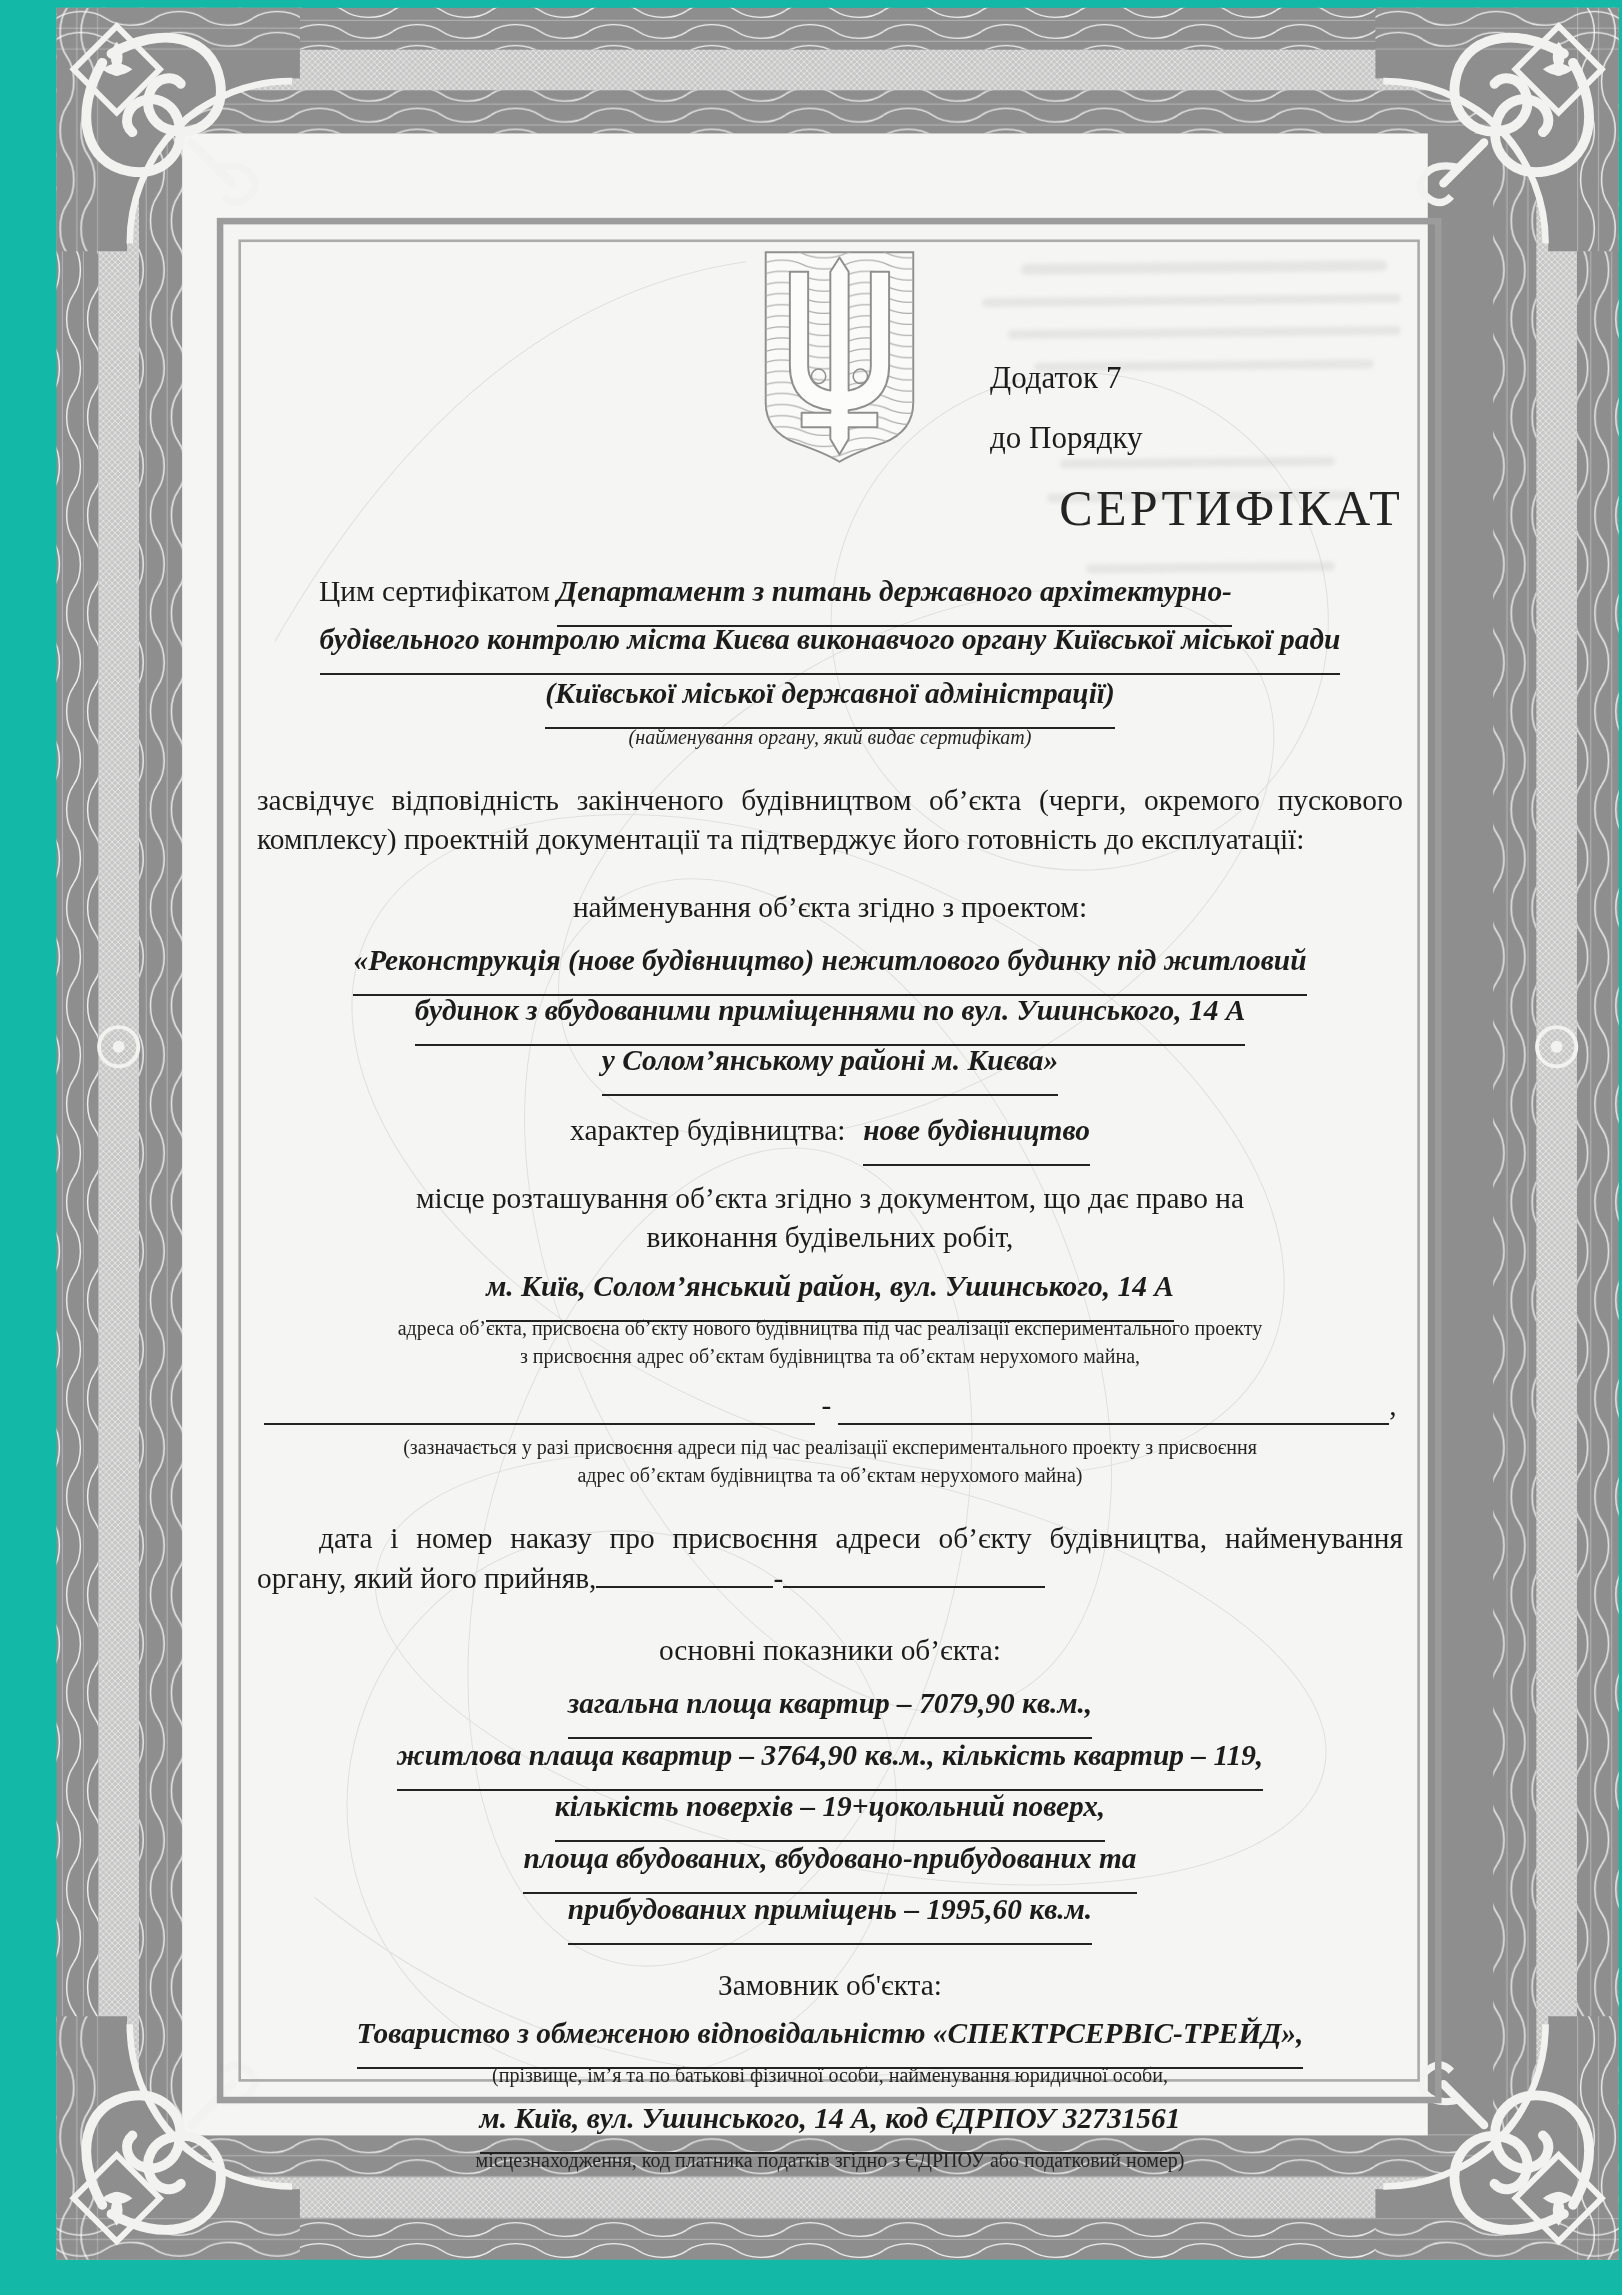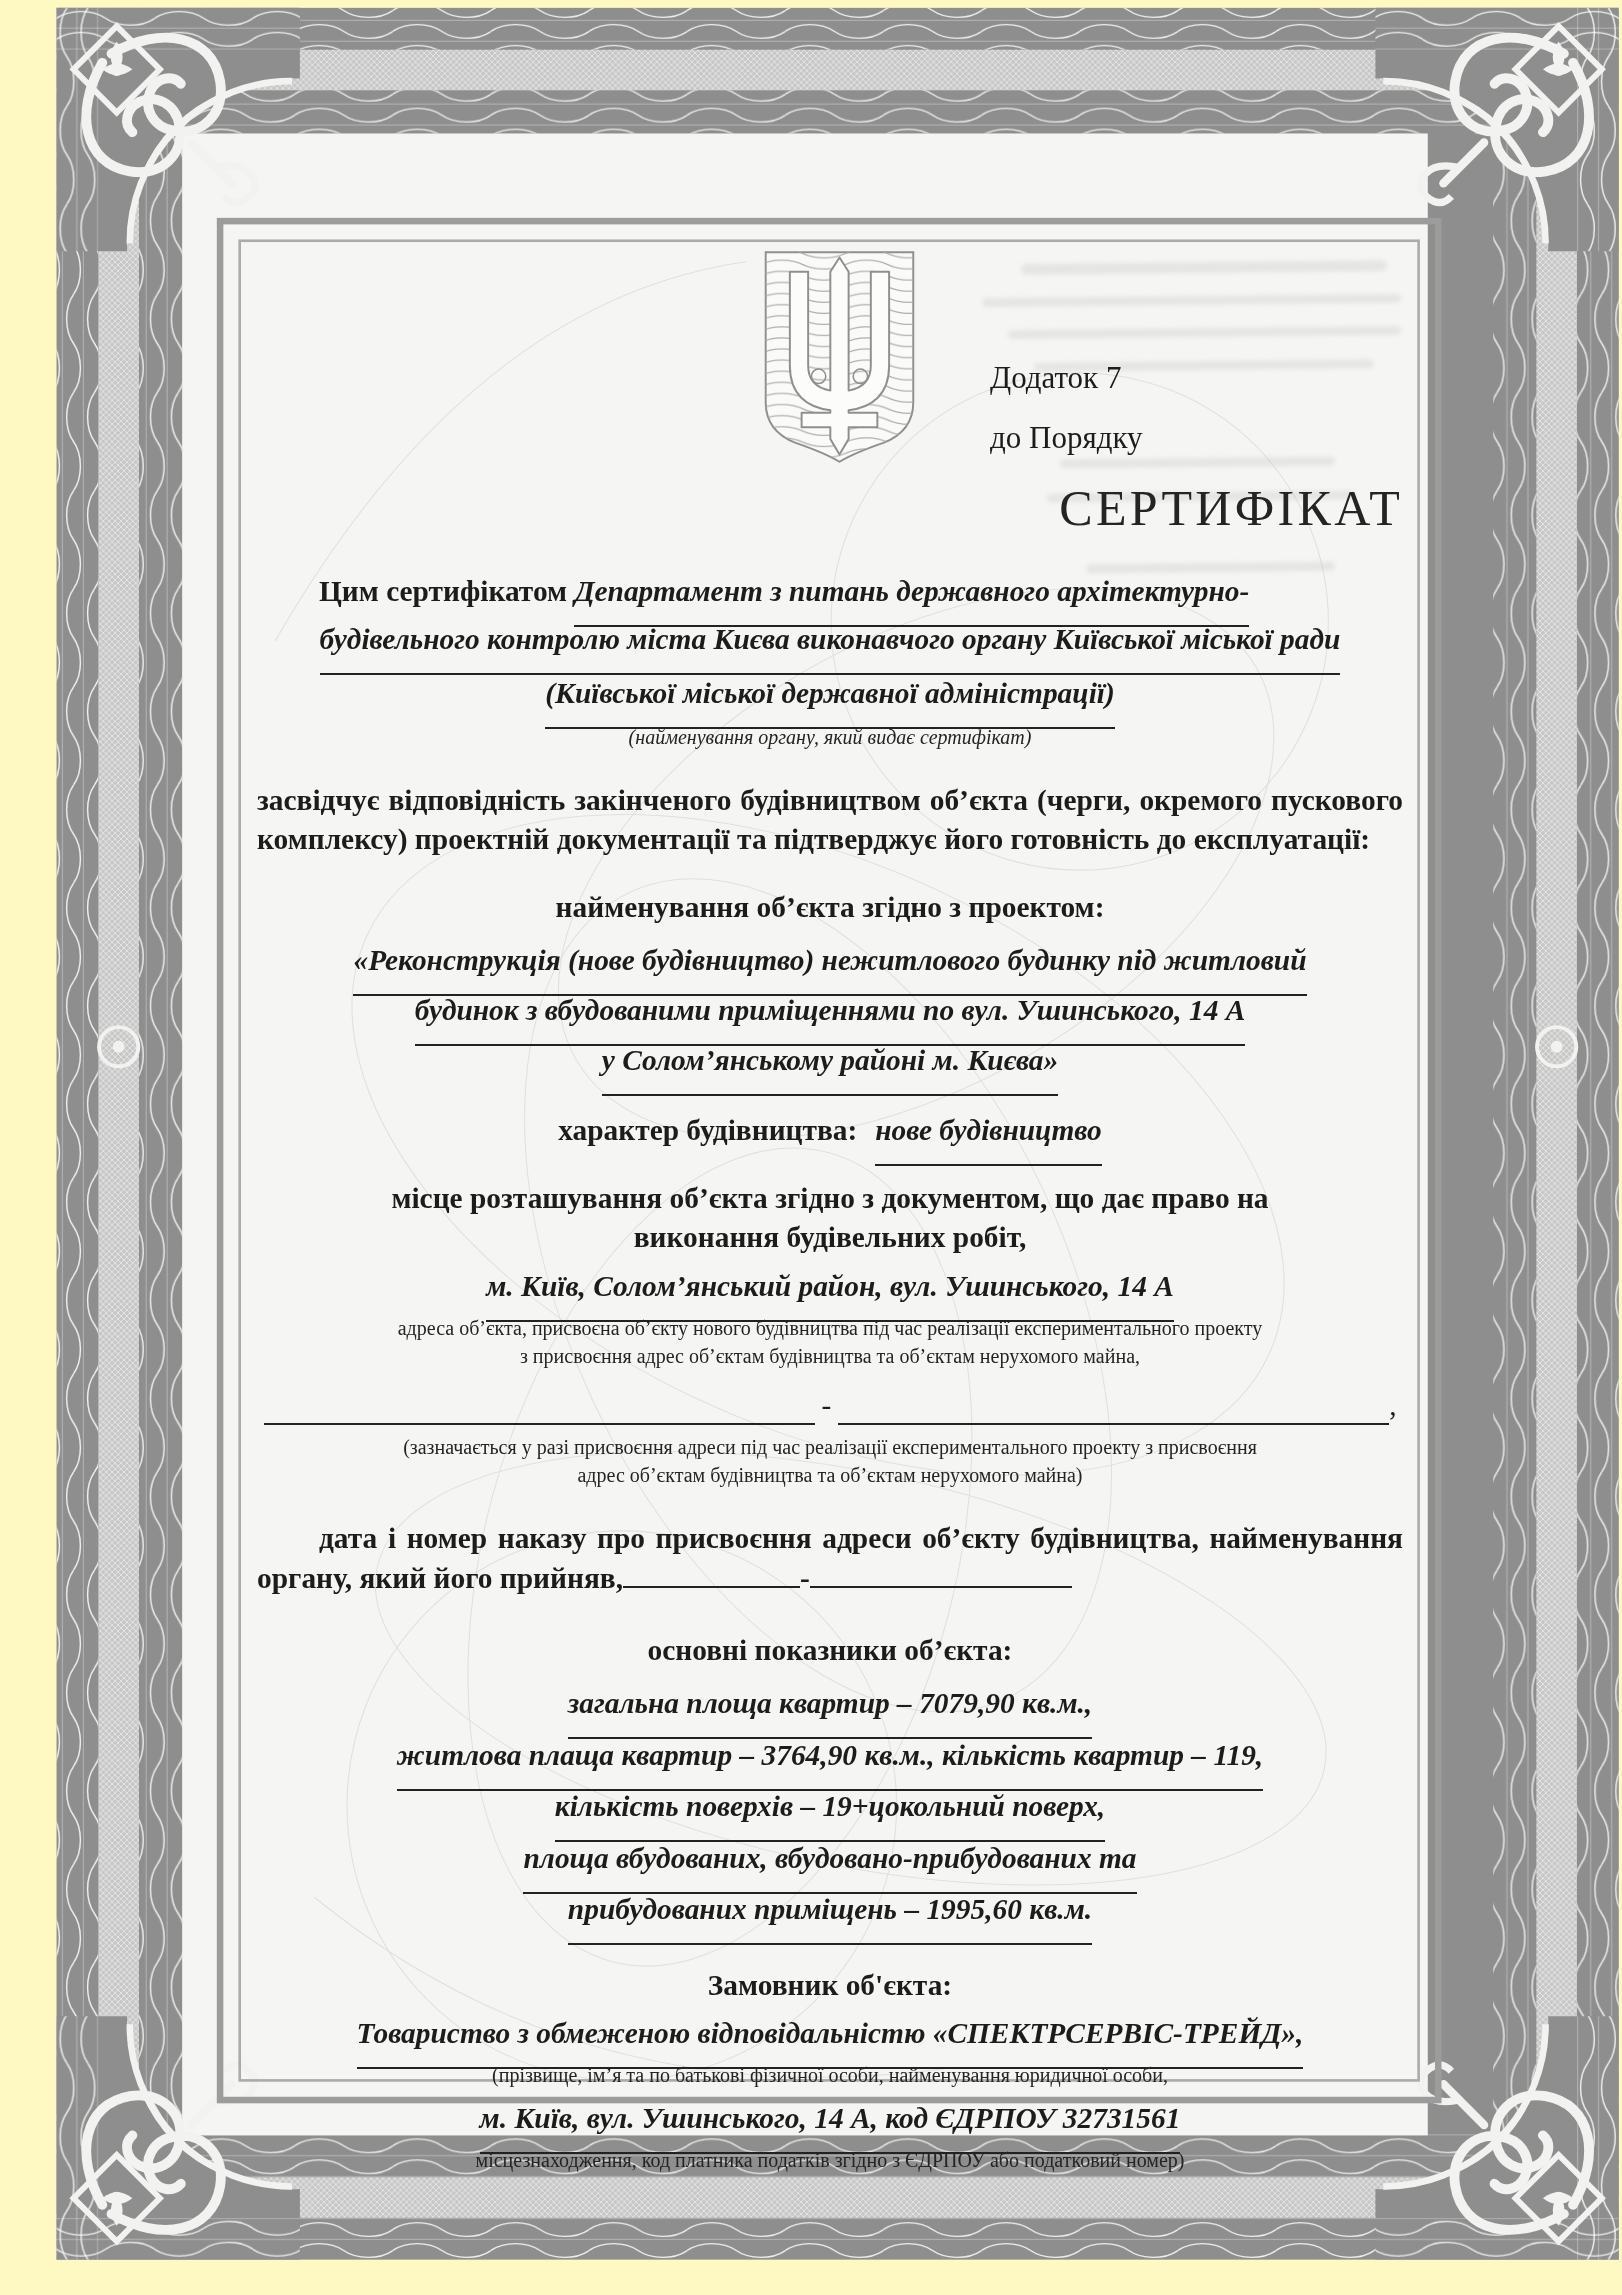--- a/index.html
+++ b/index.html
@@ -1,20 +1,20 @@
 <!DOCTYPE html>
 <html style="font-size:10.5px"><head>
 <meta charset="utf-8">
 <style>
   html, body { margin: 0; padding: 0; background: #dcdcda; }
   .page {
     position: relative;
     width: 1623px;
     height: 2295px;
-    background: #fef9c3;
+    background: #14b8a6;
     overflow: hidden;
     font-family: "Liberation Serif", "DejaVu Serif", serif;
     color: #1c1c1c;
   }
   .border-art { position: absolute; left: 0; top: 0; width: 1623px; height: 2295px; }
 
   
   .ghost { position: absolute; background: #aeaeae; opacity: .22; border-radius: 5.9px; filter: blur(2px); transform: rotate(-0.6deg); }
 
   .content {
@@ -35,21 +35,21 @@
     text-align: right;
     font-size: 50px;
     font-weight: normal;
     letter-spacing: 3.3px;
     color: #242424;
   }
   .series { margin-top: 14.4px; text-align: center; font-size: 31px; }
   .series .sp { margin-right: 11.8px; }
   .series .val { font-weight: bold; font-size: 33px; border-bottom: 4.6px solid #1e1e1e; padding: 0 3.9px 2px 3.9px; }
 
-  .b { font-weight: bold; }
+  .b { font-weight: normal; }
   .fill { font-style: italic; font-weight: bold; border-bottom: 2.6px solid #222; padding-bottom: 18px; }
   .center { text-align: center; }
   .justify { text-align: justify; }
   .small { font-size: 20px; line-height: 1.38; color: #242424; }
 
   .issuer { margin-top: 27.5px; line-height: 1.62; }
   .issuer .l1 { padding-left: 62px; }
   .issuer .l2 { margin-top: 1px; text-align: center; }
   .issuer .l3 { margin-top: 6px; text-align: center; }
   .issuer-caption { margin-top: 6.5px; font-style: italic; }

